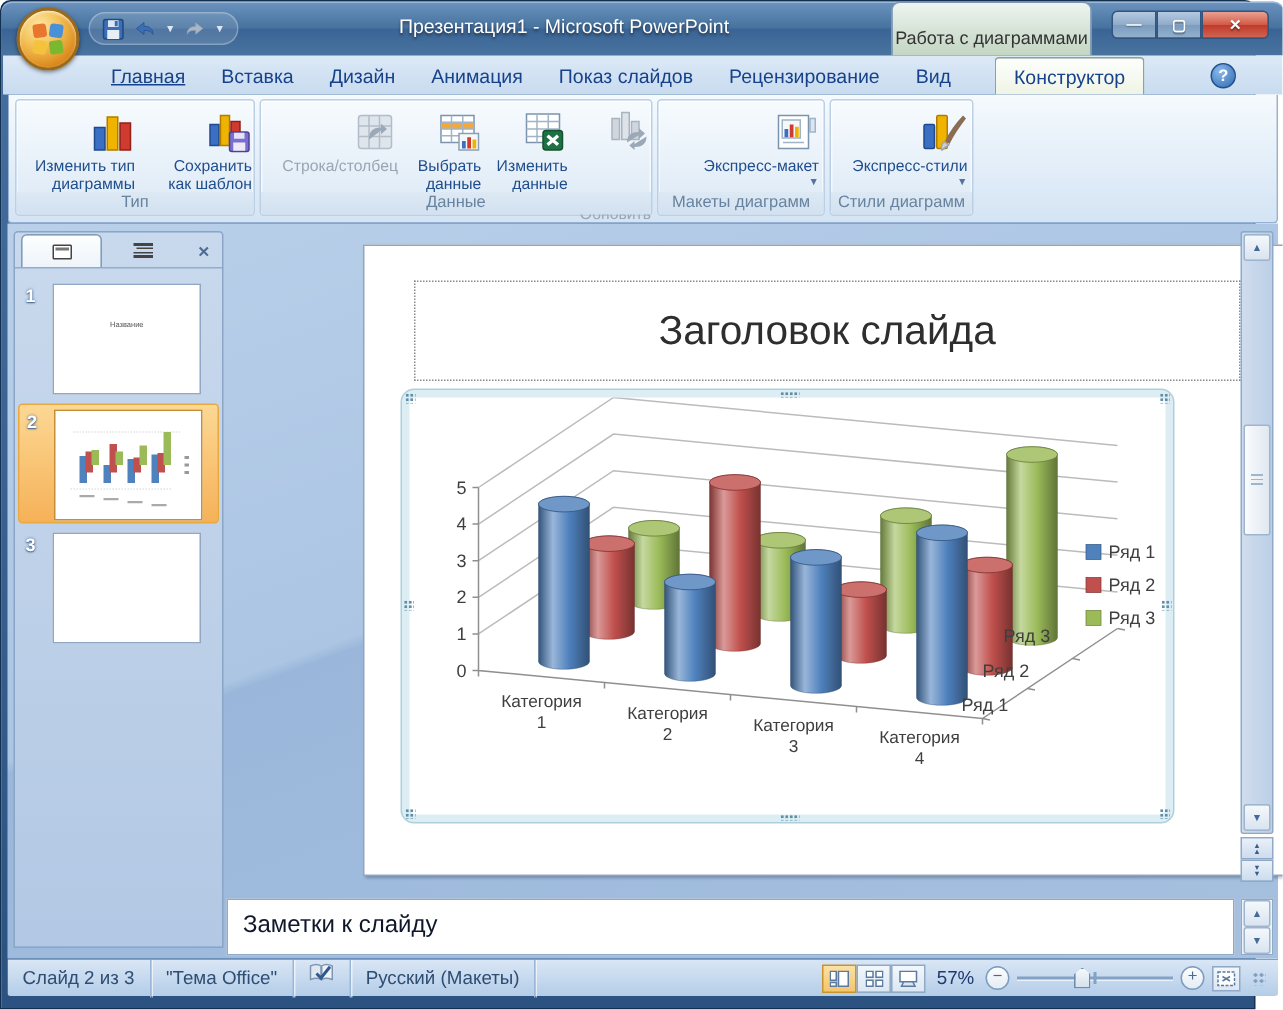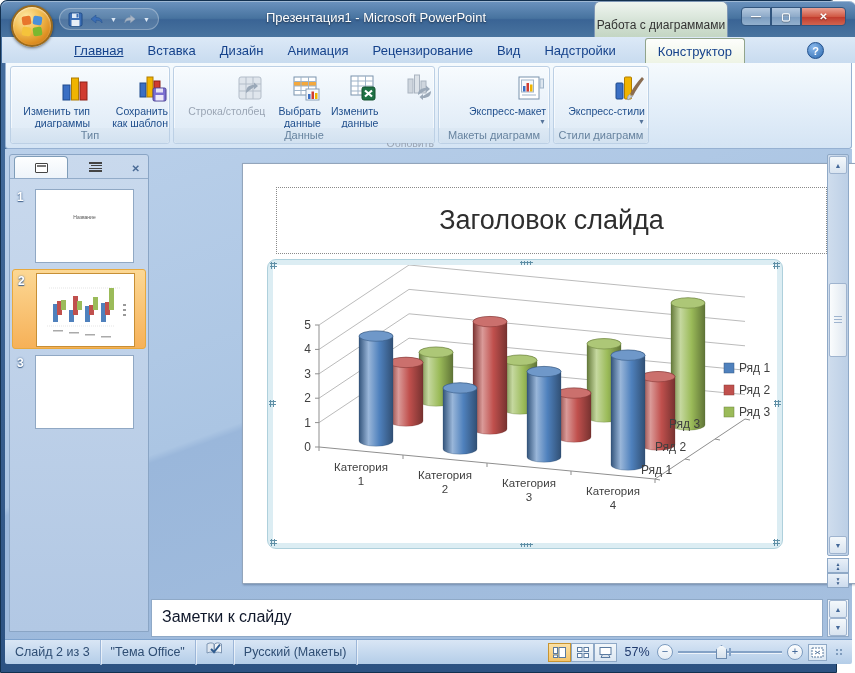--- a/index.html
+++ b/index.html
@@ -196,23 +196,23 @@
       <div class="win-btn">▢</div>
       <div class="win-btn close">✕</div>
     </div>
   </div>
 
   <div class="tabrow">
     <div class="rtab first">Главная</div>
     <div class="rtab">Вставка</div>
     <div class="rtab">Дизайн</div>
     <div class="rtab">Анимация</div>
+    <div class="rtab">Показ слайдов</div>
     <div class="rtab">Рецензирование</div>
     <div class="rtab">Вид</div>
-    <div class="rtab">Надстройки</div>
     <div class="rtab active ctx-first">Конструктор</div>
 
   </div>
   <div class="help-btn">?</div>
 
   <div class="ribbon">
 
     <div class="rgroup" style="width:160px;">
       <div class="btns">
         <div class="bigbtn" style="width:78px;">

